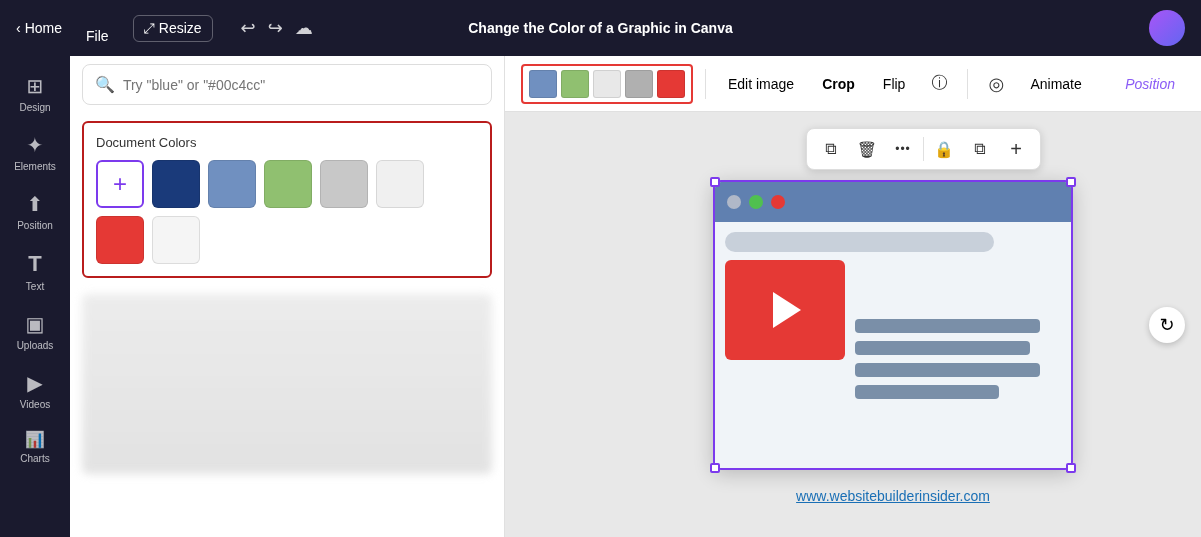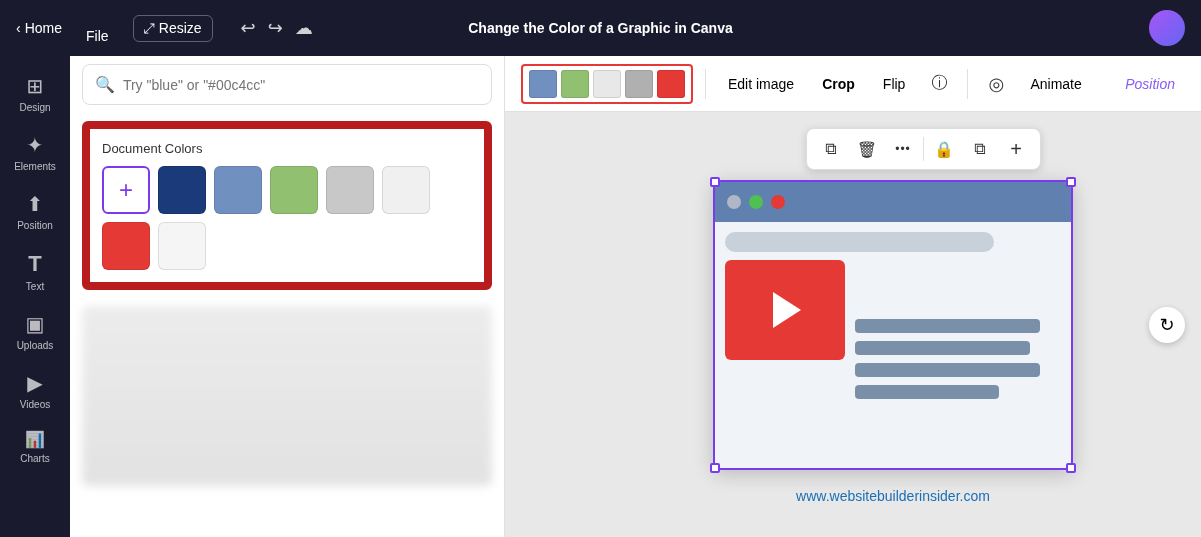--- a/index.html
+++ b/index.html
@@ -140,21 +140,21 @@
       border: none;
       outline: none;
       font-size: 14px;
       color: #555;
       width: 100%;
       background: transparent;
     }
 
     
     .doc-colors-section {
-      border: 8px solid #b91c1c;
+      border: 2px solid #b91c1c;
       margin: 8px 12px;
       border-radius: 6px;
       padding: 12px;
     }
     .doc-colors-title {
       font-size: 13px;
       color: #333;
       margin-bottom: 10px;
       font-weight: 500;
     }
@@ -426,20 +426,21 @@
 
     
     .website-url {
       position: absolute;
       bottom: -36px;
       left: 50%;
       transform: translateX(-50%);
       color: #1a6fb5;
       font-size: 14px;
       white-space: nowrap;
+      text-decoration: underline;
       cursor: pointer;
     }
 
     
     .rotate-btn {
       position: absolute;
       right: 16px;
       top: 50%;
       transform: translateY(-50%);
       width: 36px;

